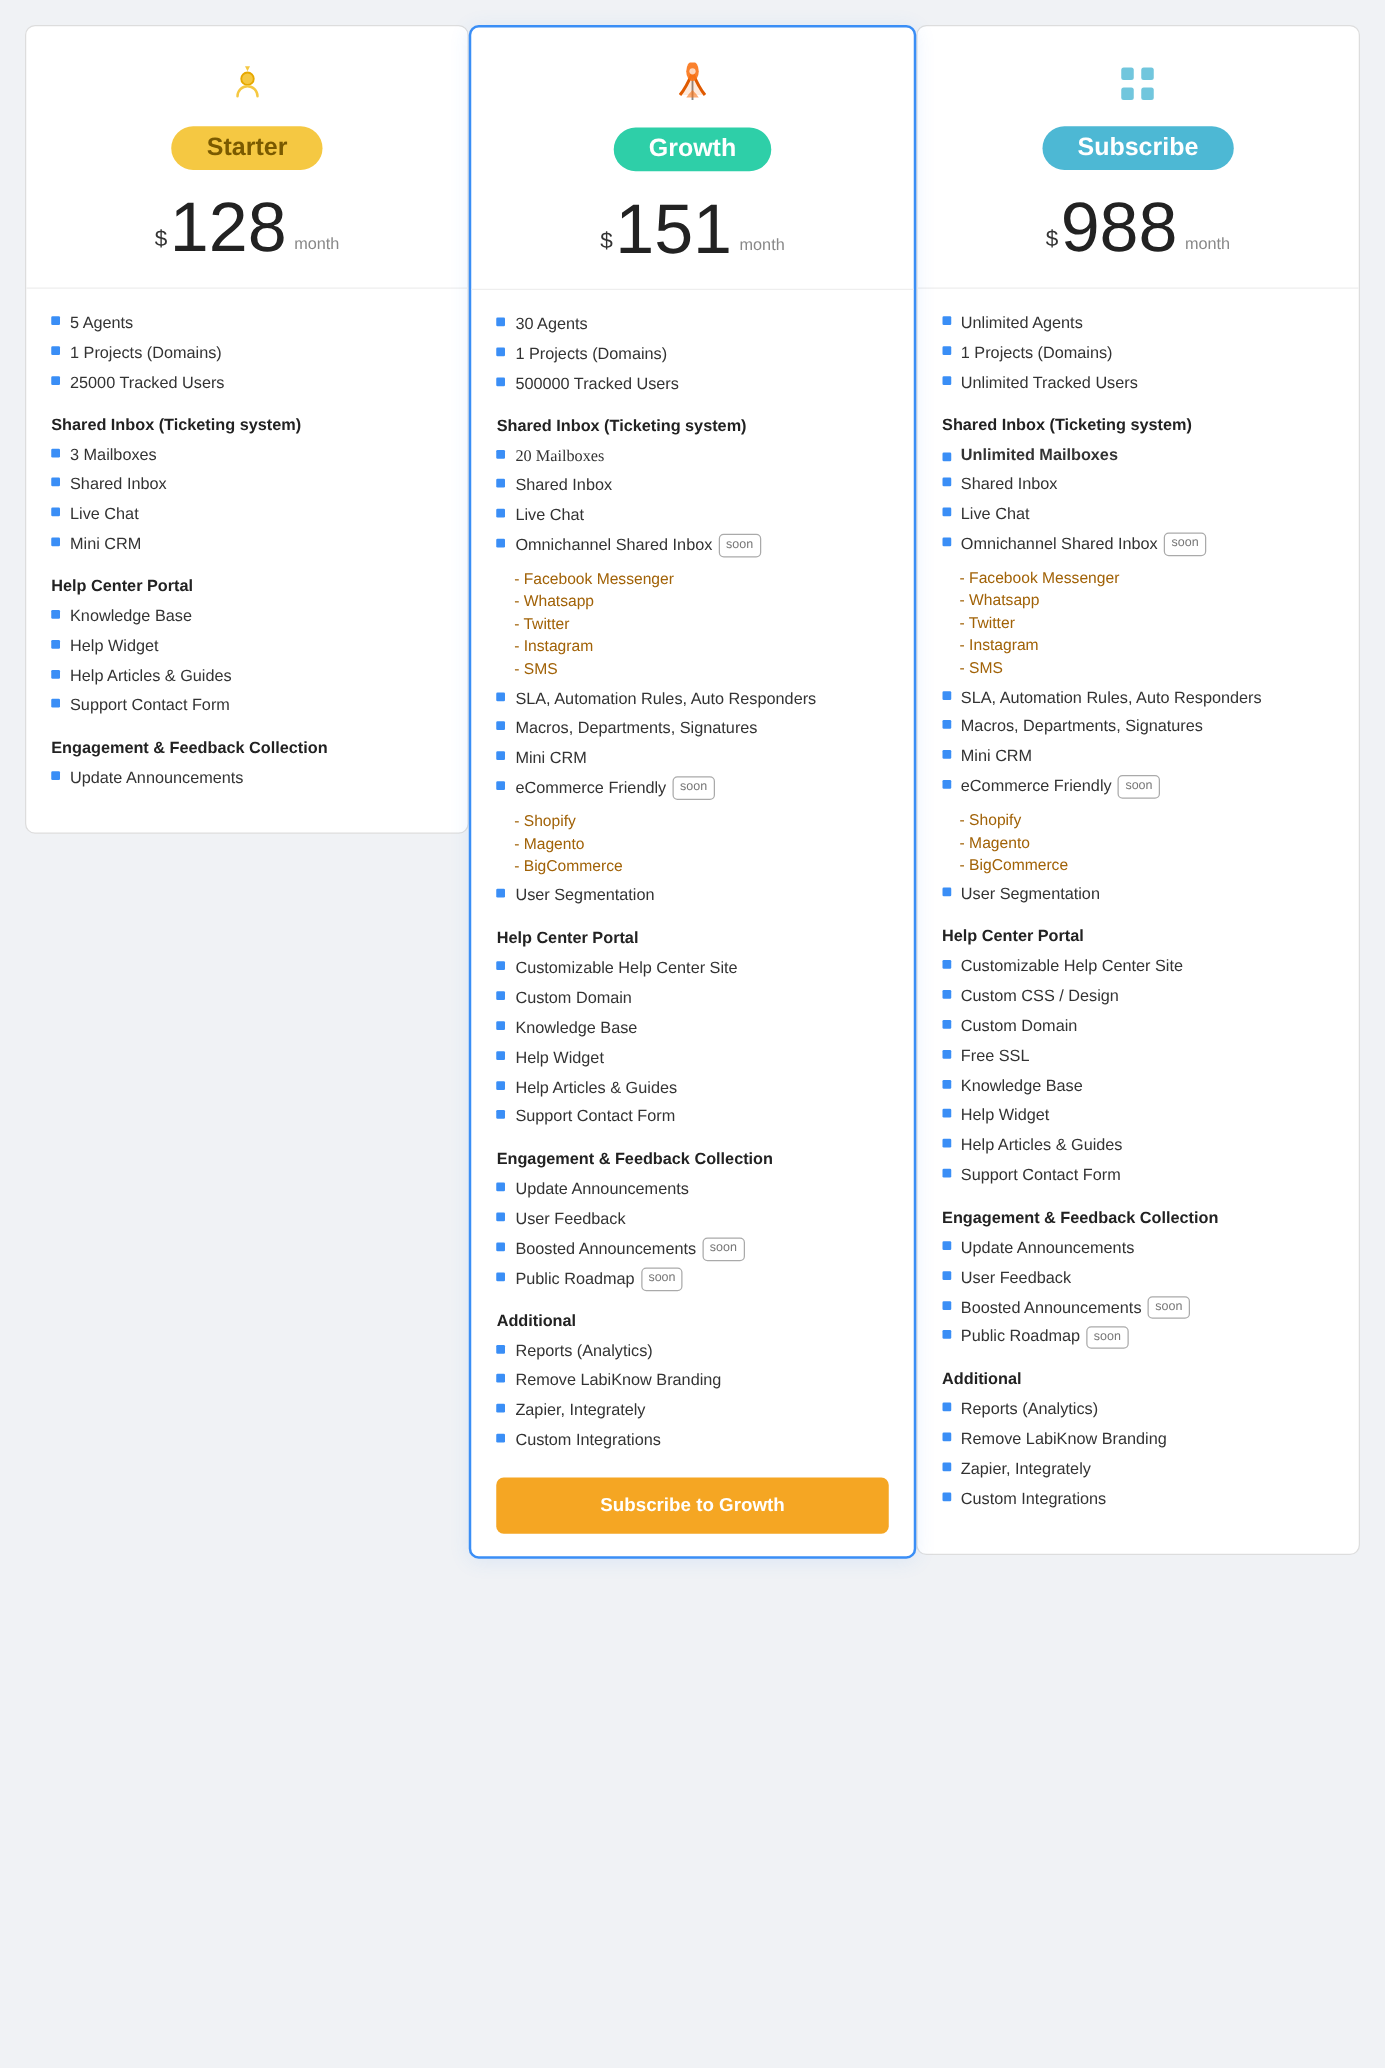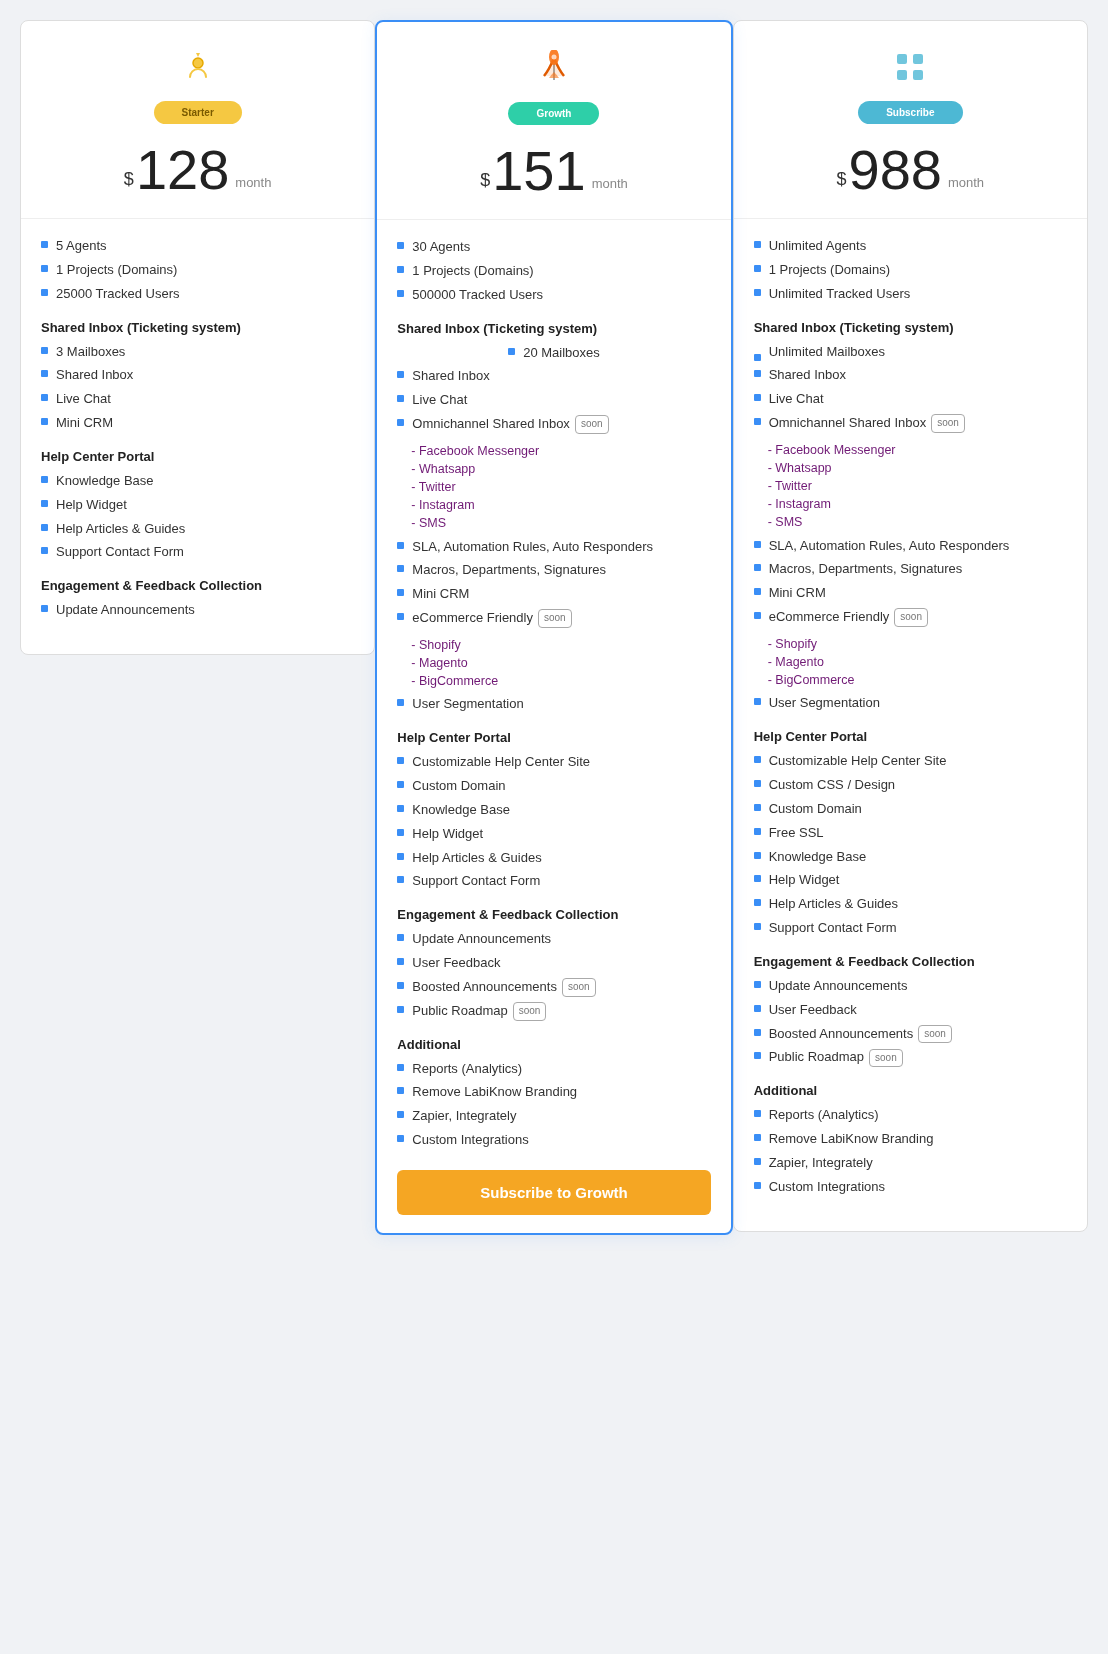--- a/index.html
+++ b/index.html
@@ -37,21 +37,21 @@
       border-bottom: 1px solid #eee;
     }
     .plan-icon {
       font-size: 32px;
       margin-bottom: 8px;
     }
     .plan-badge {
       display: inline-block;
       padding: 6px 28px;
       border-radius: 20px;
-      font-size: 10px;
+      font-size: 20px;
       font-weight: 600;
       margin-bottom: 18px;
     }
     .badge-starter { background: #f5c842; color: #7a5a00; }
     .badge-growth { background: #2ecfa8; color: #fff; }
     .badge-enterprise { background: #4db8d4; color: #fff; }
     .plan-price {
       display: flex;
       align-items: flex-end;
       justify-content: center;
@@ -105,21 +105,21 @@
       color: #fff;
       border: none;
       border-radius: 6px;
       font-size: 15px;
       font-weight: 600;
       cursor: pointer;
       margin-top: 20px;
       text-align: center;
     }
     .indent { padding-left: 14px; }
-    .sub-item { color: #701a75; font-size: 12.5px; }
+    .sub-item { color: #a16207; font-size: 12.5px; }
   </style>
 </head>
 <body>
 
 <div class="pricing-container">
     <div class="plan-card">
       <div class="plan-header"><div class="plan-icon"><svg width="36" height="36" viewBox="0 0 36 36" fill="none" xmlns="http://www.w3.org/2000/svg">
       <circle cx="18" cy="14" r="5" fill="#f5c842" stroke="#e6a800" stroke-width="1.5"></circle>
       <path d="M10 28c0-4.4 3.6-8 8-8s8 3.6 8 8" stroke="#f5c842" stroke-width="2" fill="none" stroke-linecap="round"></path>
       <path d="M18 8 L20 4 L16 4 Z" fill="#f5c842"></path>
@@ -230,21 +230,21 @@
             <span class="bullet"></span>
             <span>1 Projects (Domains)</span>
           </li>
           <li>
             <span class="bullet"></span>
             <span>500000 Tracked Users</span>
           </li>
         </ul>
         <div class="section-title">Shared Inbox (Ticketing system)</div>
         <ul class="feature-list">
-          <li style="flex-direction: column; align-items: center;">
+          <li style="flex-direction: column; align-items: flex-start; font-family: Liberation Serif, serif;">
             <div style="display: flex; align-items: flex-start; gap: 8px;">
               <span class="bullet"></span>
               <span>20 Mailboxes</span>
             </div>
           </li>
           <li style="flex-direction: column; align-items: flex-start;">
             <div style="display: flex; align-items: flex-start; gap: 8px;">
               <span class="bullet"></span>
               <span>Shared Inbox</span>
             </div>
@@ -422,21 +422,21 @@
             <span>1 Projects (Domains)</span>
           </li>
           <li>
             <span class="bullet"></span>
             <span>Unlimited Tracked Users</span>
           </li>
         </ul>
         <div class="section-title">Shared Inbox (Ticketing system)</div>
         <ul class="feature-list">
           <li style="flex-direction: column; align-items: flex-start;">
-            <div style="display: flex; align-items: flex-end; gap: 8px;">
+            <div style="display: flex; align-items: center; gap: 8px; font-weight: bold;">
               <span class="bullet"></span>
               <span>Unlimited Mailboxes</span>
             </div>
           </li>
           <li style="flex-direction: column; align-items: flex-start;">
             <div style="display: flex; align-items: flex-start; gap: 8px;">
               <span class="bullet"></span>
               <span>Shared Inbox</span>
             </div>
           </li>

